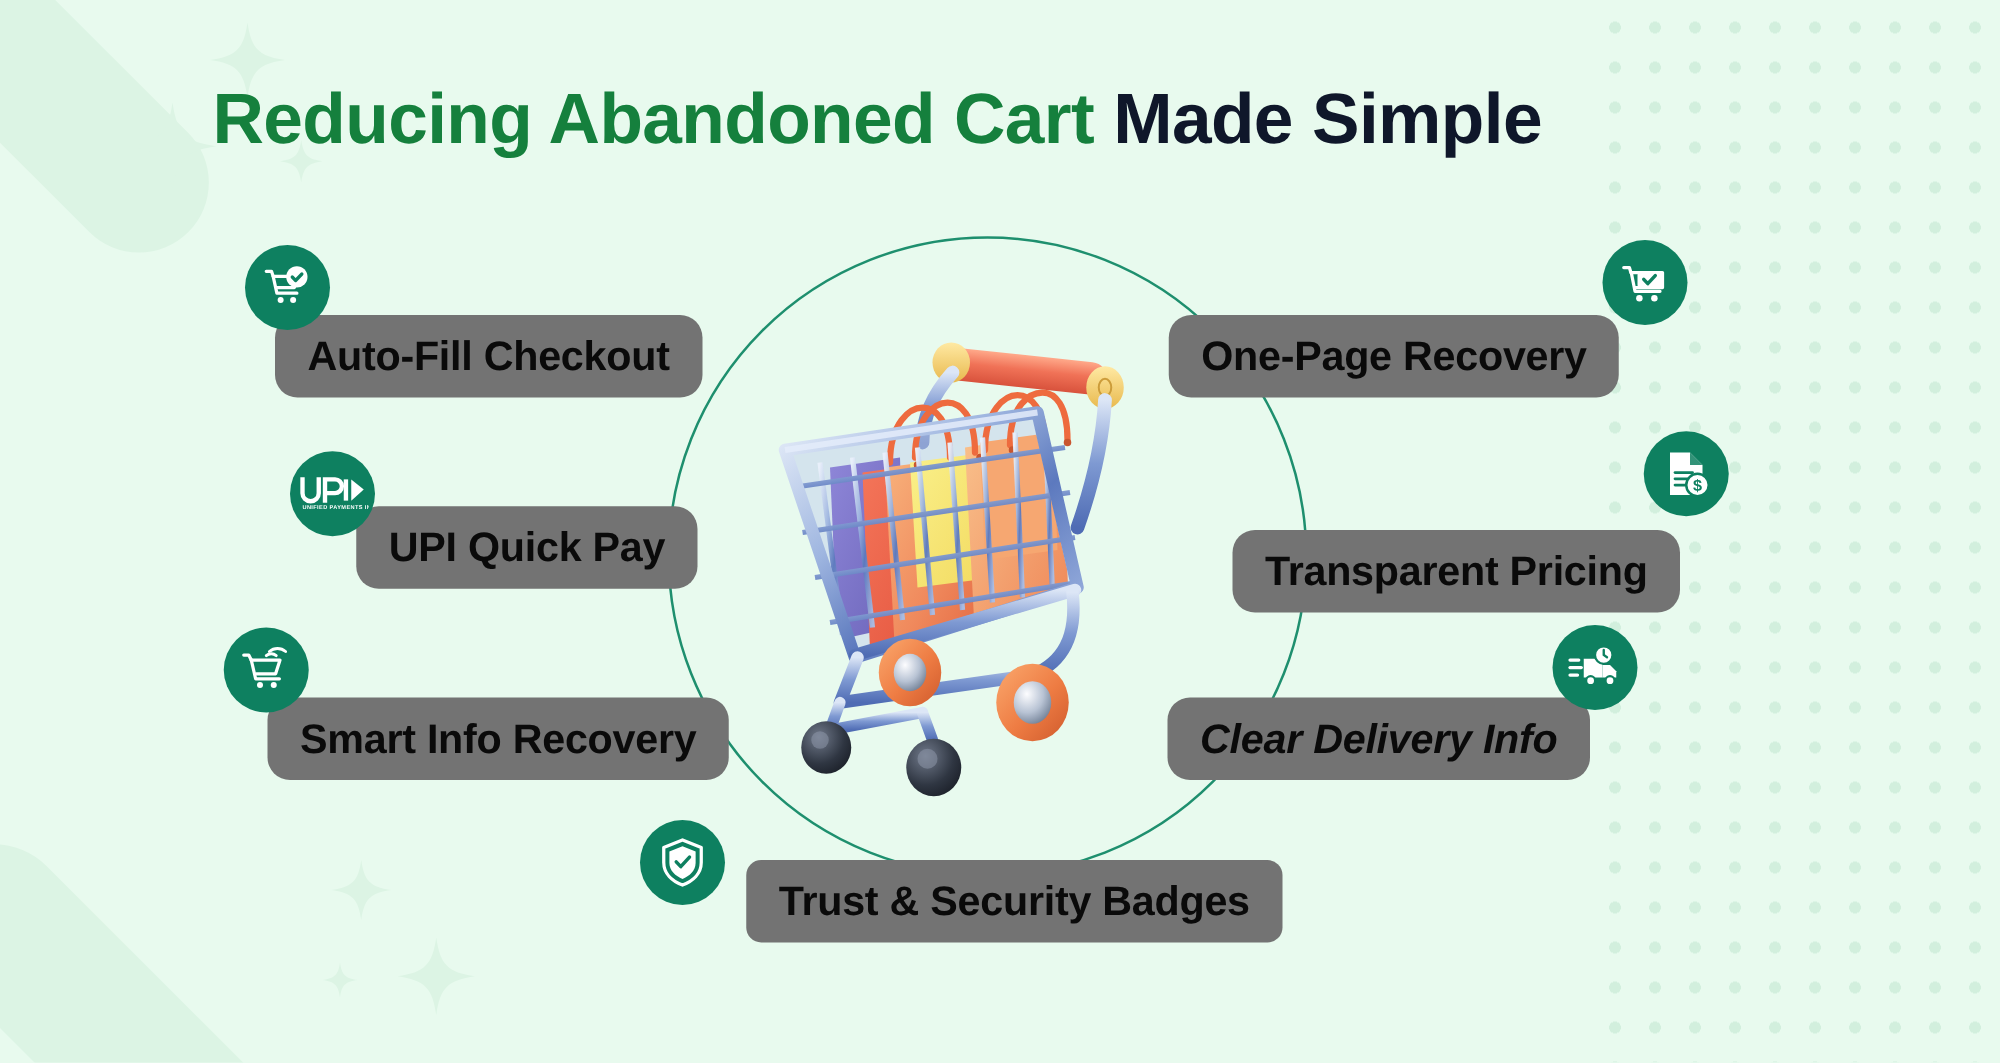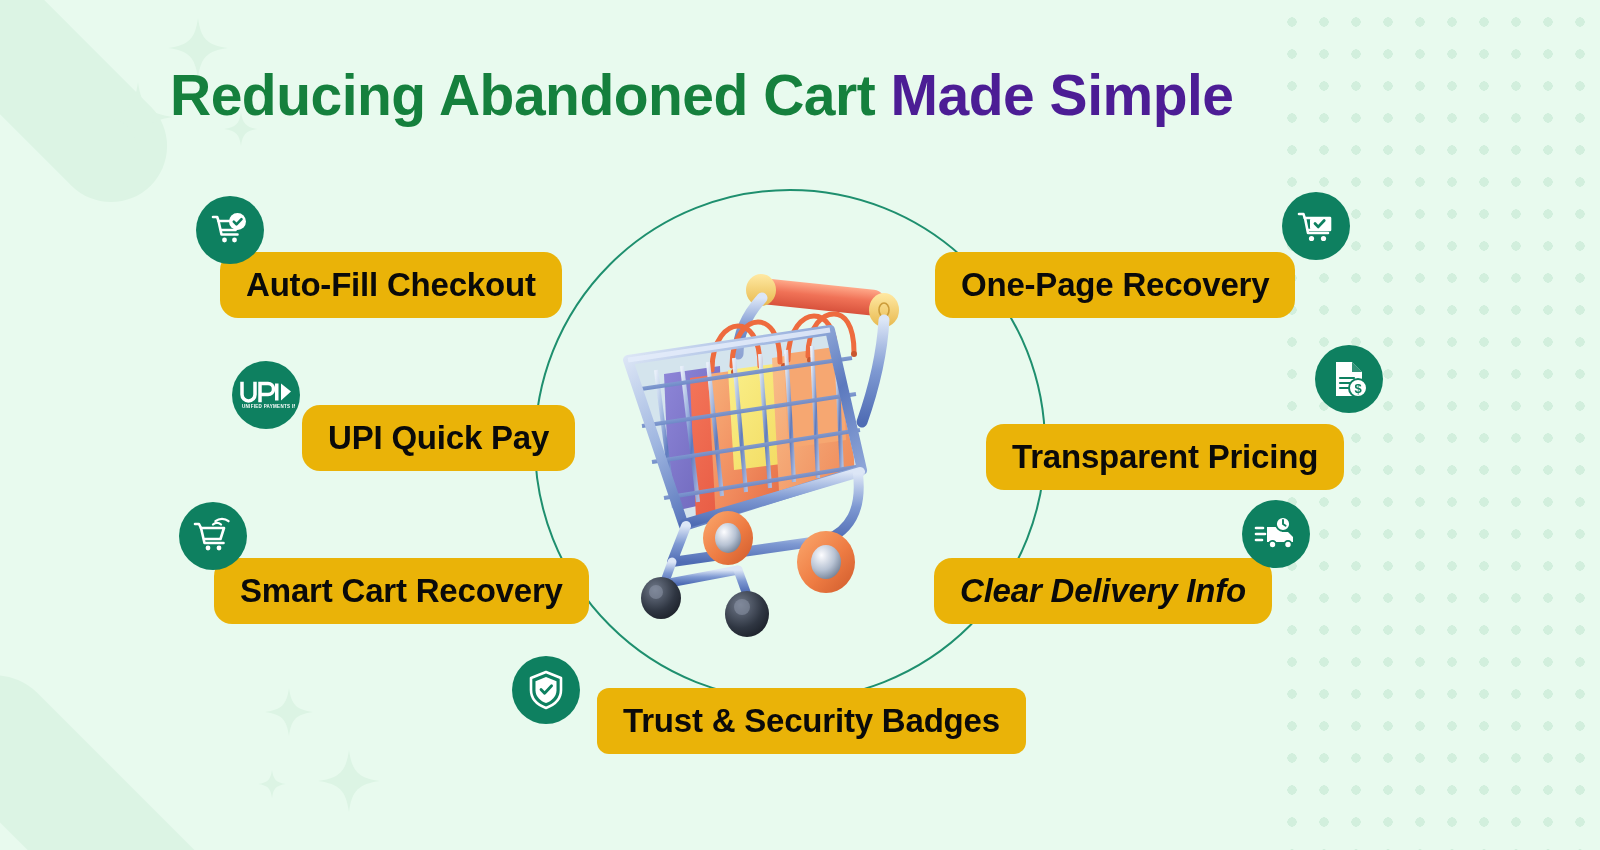--- a/index.html
+++ b/index.html
@@ -29,37 +29,37 @@
   .spark{ position:absolute; pointer-events:none; }
   .spark svg{ display:block; }
 
   
   .title{
     position:absolute; left:170px; top:62px;
     font-size:57px; font-weight:700; letter-spacing:-0.5px;
     white-space:nowrap;
   }
   .title .green{ color:#15803d; }
-  .title .black{ color:#4c1d95; }
+  .title .black{ color:#0f172a; }
 
   
   .ring{
     position:absolute; left:534px; top:189px; width:512px; height:512px;
     border:2px solid #1E8F6E; border-radius:50%;
     pointer-events:none;
   }
 
   
   .cart-wrap{ position:absolute; left:612px; top:262px; width:330px; height:380px; }
 
   
   .item{ position:absolute; }
   .pill{
     position:absolute;
-    background:#eab308; border-radius:18px;
+    background:#737373; border-radius:18px;
     display:flex; align-items:center;
     height:66px; padding:0 26px;
     font-size:33px; font-weight:600; color:#0A0A0A;
     white-space:nowrap; letter-spacing:-0.2px;
   }
   .badge{
     position:absolute; width:68px; height:68px; border-radius:50%;
     background:#0E8060; display:flex; align-items:center; justify-content:center;
     z-index:3;
   }
@@ -260,36 +260,36 @@
         <path d="M8.5 11l3 13.5h16" stroke="#fff" stroke-width="2.6" fill="none" stroke-linecap="round" stroke-linejoin="round"></path>
         <circle cx="14.5" cy="30" r="2.4"></circle>
           <circle cx="24.5" cy="30" r="2.4"></circle>
         <circle cx="27.5" cy="11.5" r="8.5" fill="#fff"></circle>
         <path d="M23.8 11.6l2.7 2.8 5-5.2" stroke="#0E8060" stroke-width="2.6" fill="none" stroke-linecap="round" stroke-linejoin="round"></path>
       </svg>
     </div>
   </div>
 
   <div class="item">
-    <div class="pill" style="left:302px;top:405px;">UPI Quick Pay</div>
+    <div class="pill" style="left:285px;top:405px;">UPI Quick Pay</div>
     <div class="badge" style="left:232px;top:361px;">
       <svg width="58" height="34" viewBox="0 0 116 58">
         <g fill="none" stroke="#fff" stroke-width="7">
           <path d="M10 6 v22 a13 13 0 0 0 26 0 V6" stroke-linecap="square"></path>
           <path d="M46 40 V6 h16 a11 11 0 0 1 0 22 H46" stroke-linecap="square"></path>
         </g>
         <rect x="76" y="6" width="7" height="34" fill="#fff"></rect>
         <path d="M88 6 L108 22 L88 40 Z" fill="#fff"></path>
         <text x="10" y="54" font-family="'Liberation Sans',sans-serif" font-size="9" font-weight="700" fill="#fff" letter-spacing="0.6">UNIFIED PAYMENTS INTERFACE</text>
       </svg>
     </div>
   </div>
 
   <div class="item">
-    <div class="pill" style="left:214px;top:558px;">Smart Cart Recovery</div>
+    <div class="pill" style="left:214px;top:558px;">Smart Info Recovery</div>
     <div class="badge" style="left:179px;top:502px;">
       <svg width="42" height="42" viewBox="0 0 42 42" fill="#fff">
         <path d="M3 9h4l2 4" stroke="#fff" stroke-width="2.6" fill="none" stroke-linecap="round" stroke-linejoin="round"></path>
         <path d="M9 13h23l-3.5 11H13" stroke="#fff" stroke-width="2.6" fill="none" stroke-linecap="round" stroke-linejoin="round"></path>
         <path d="M9 13l3.5 15h19" stroke="#fff" stroke-width="2.6" fill="none" stroke-linecap="round" stroke-linejoin="round"></path>
         <circle cx="16" cy="33" r="2.4"></circle>
           <circle cx="27" cy="33" r="2.4"></circle>
         <path d="M21 9.5a6 6 0 0 1 8 0" stroke="#fff" stroke-width="2.3" fill="none" stroke-linecap="round"></path>
         <path d="M23.5 6.2a10 10 0 0 1 13 0" stroke="#fff" stroke-width="2.3" fill="none" stroke-linecap="round"></path>
       </svg>

